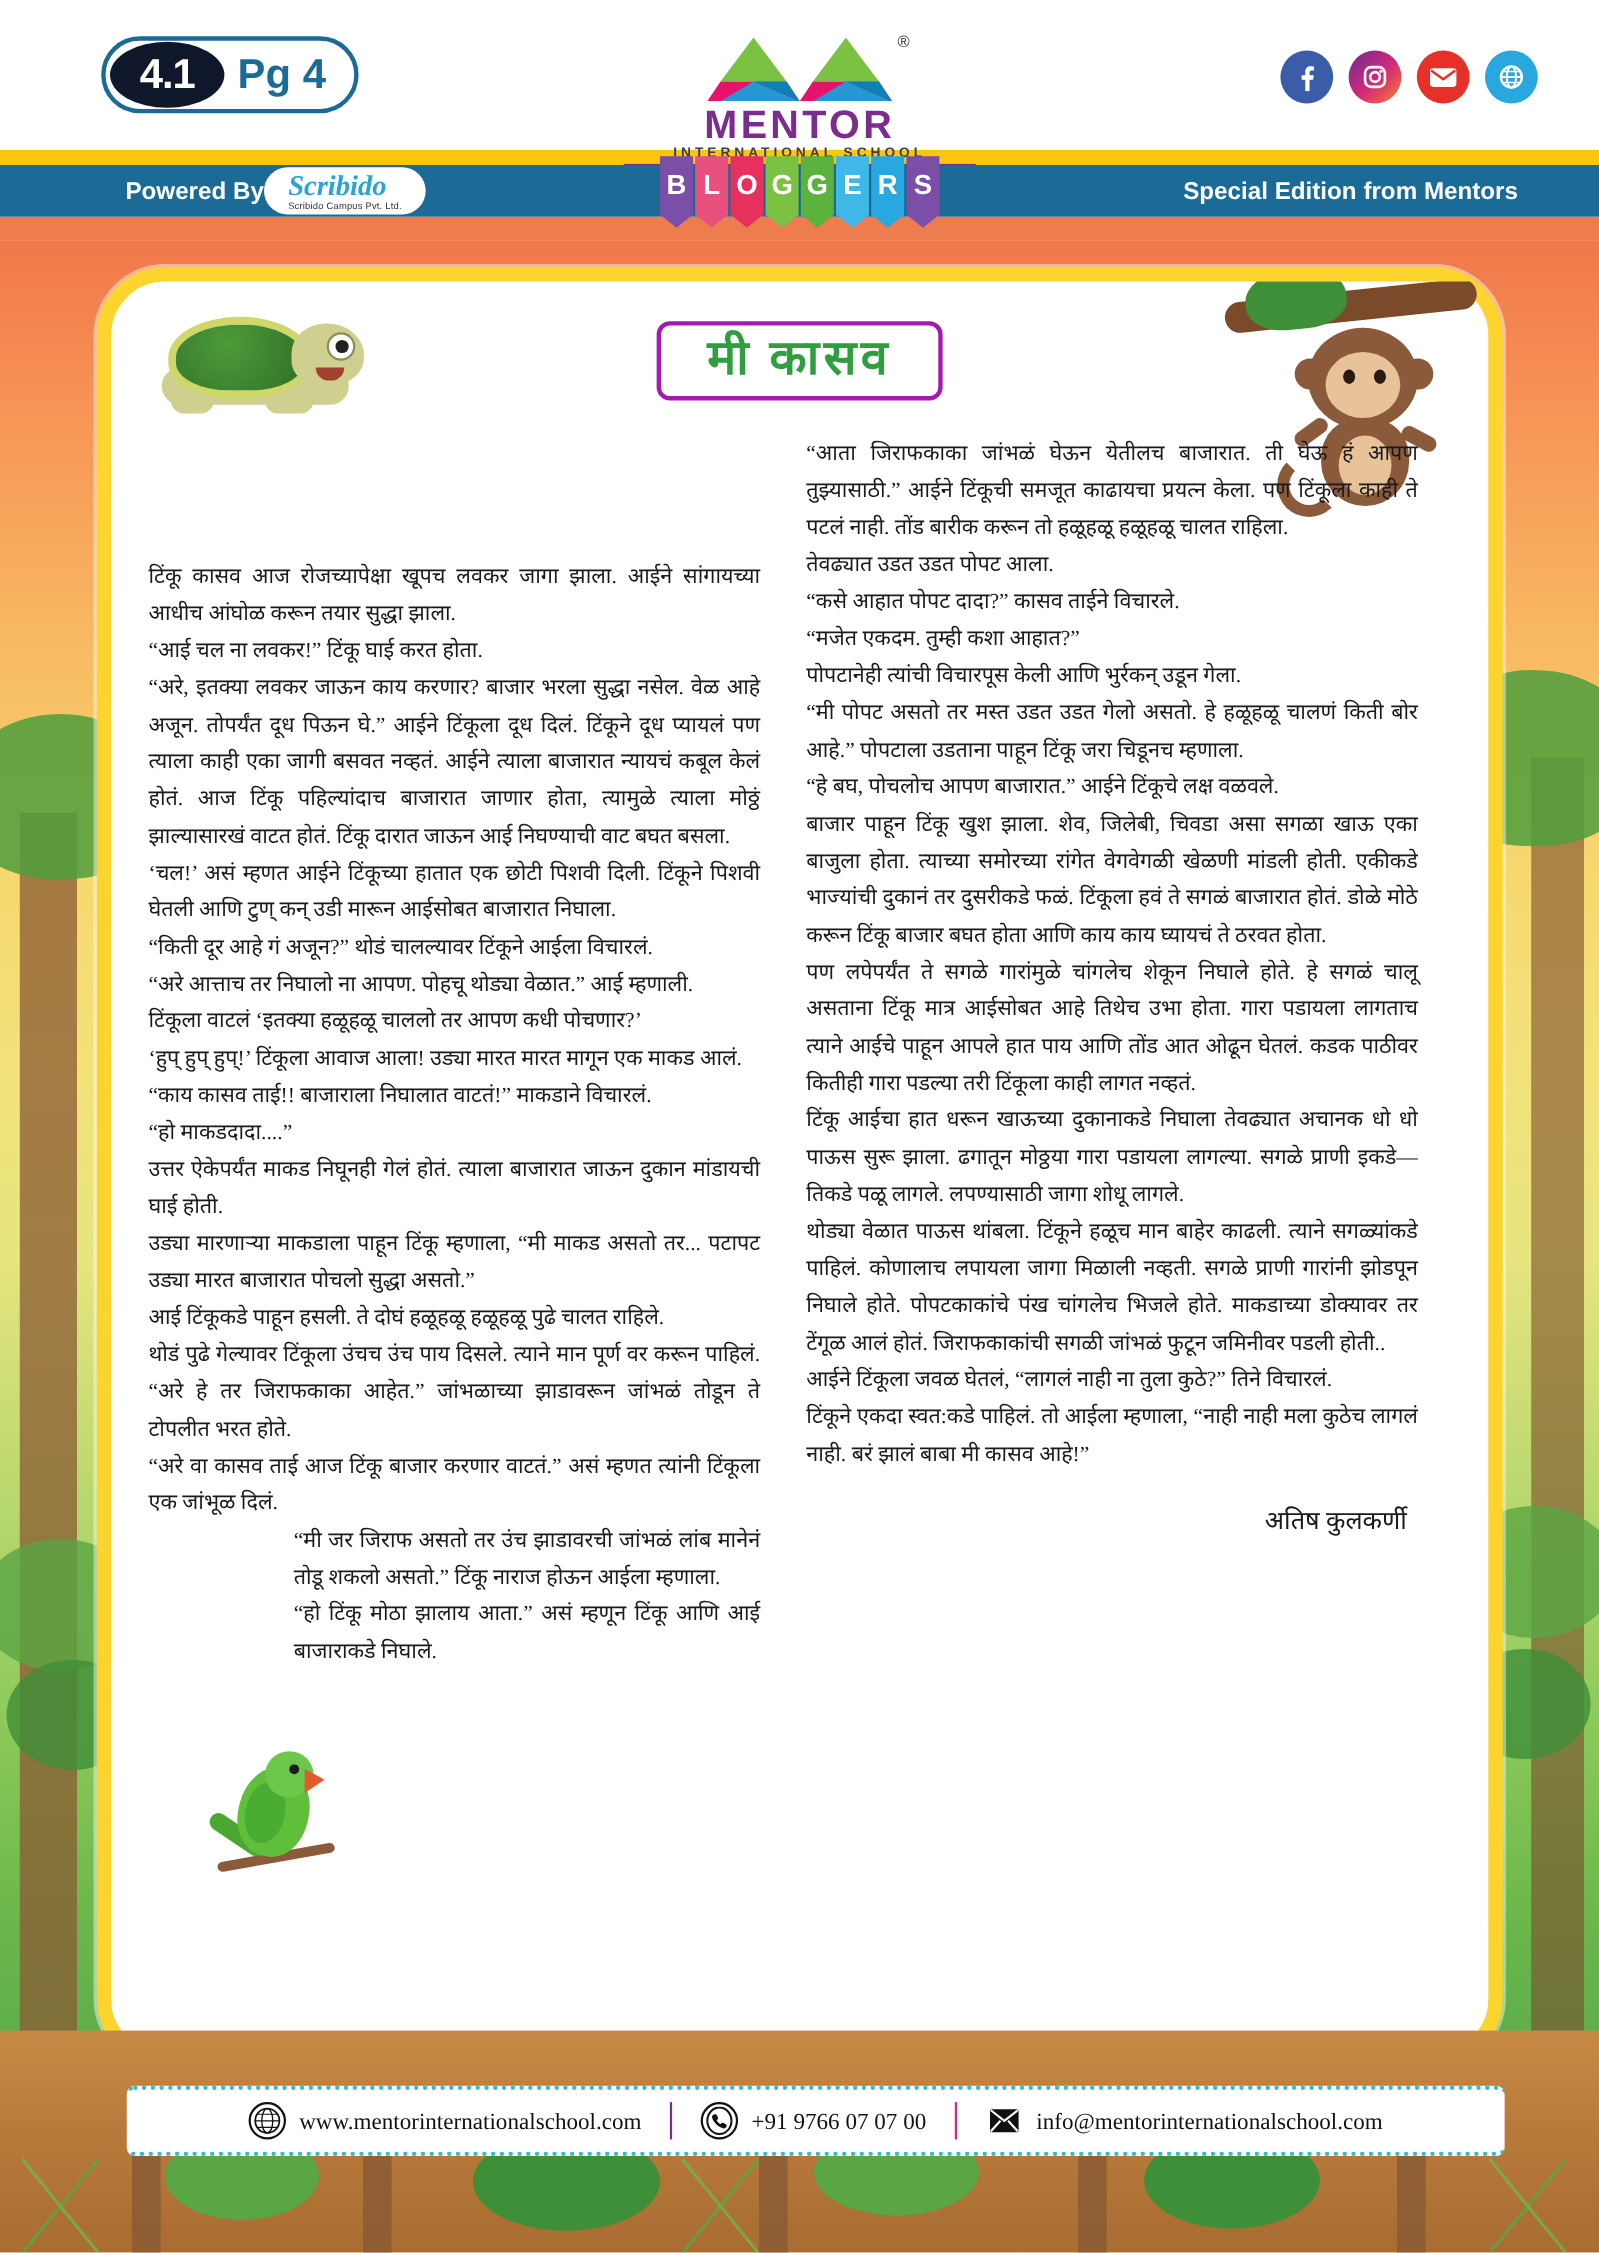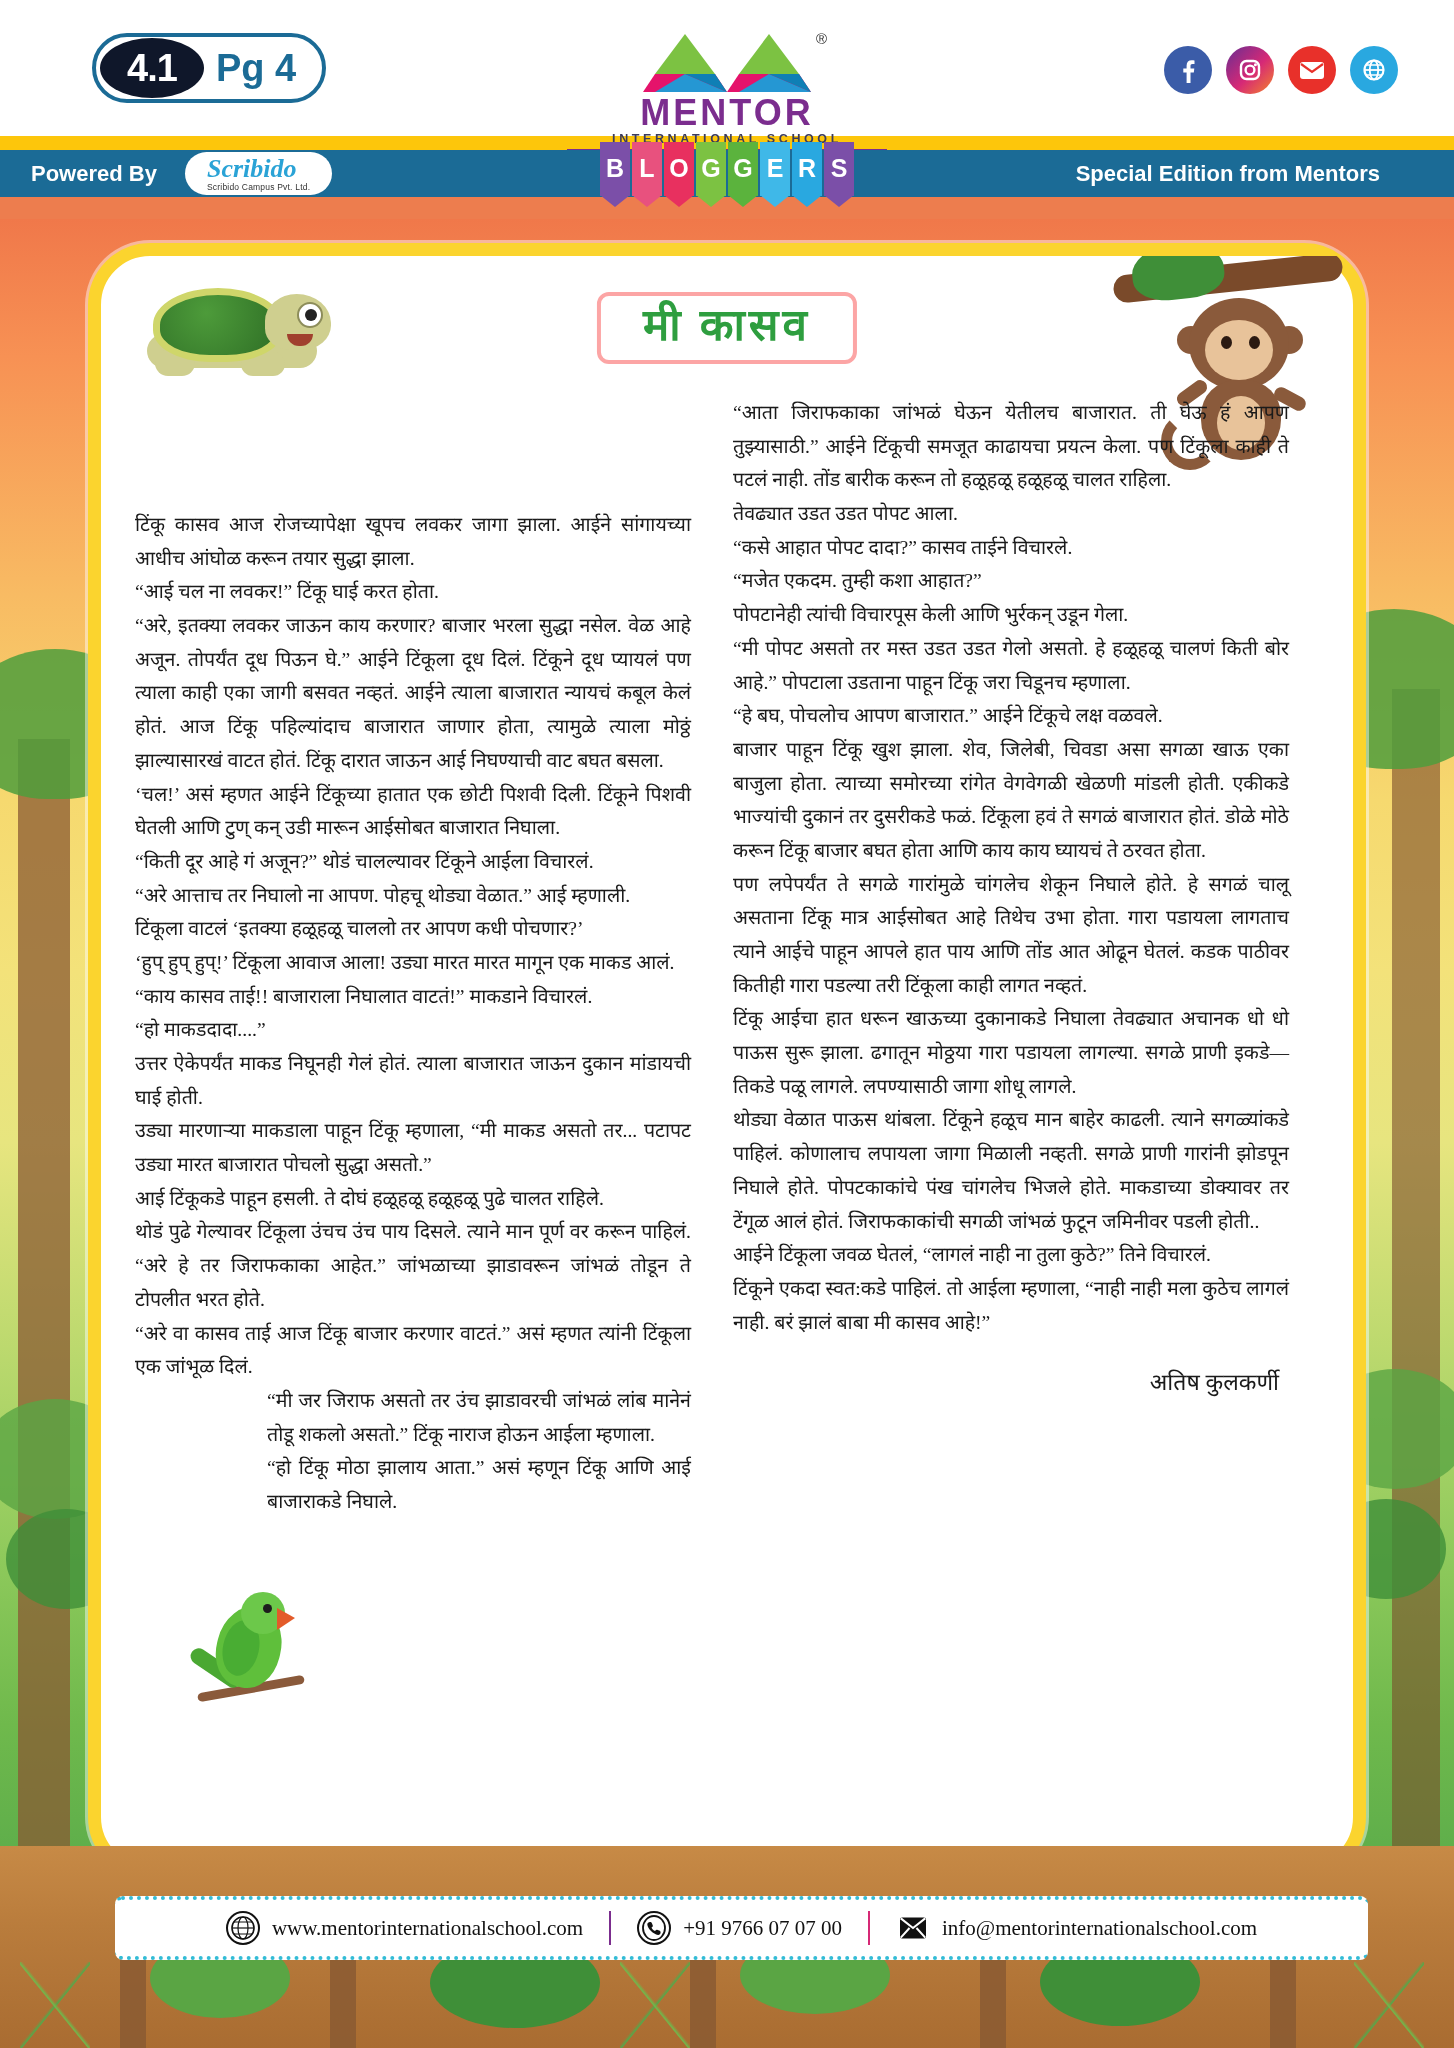--- a/index.html
+++ b/index.html
@@ -94,22 +94,22 @@
   .soc-mail { background: #e8302a; }
   .soc-web { background: #29a8e0; }
 
   
   .bar-yellow { height: 14px; background: #fdc60b; }
   .bar-blue {
     height: 47px; background: #1b6b96;
     position: relative; display: flex; align-items: center;
   }
   .powered {
-    display: flex; align-items: center; gap: 28px;
-    margin-left: 31px;
+    display: flex; align-items: center; gap: 0;
+    margin-left: 114px;
   }
   .powered-label {
     color: #fff; font-family: "Liberation Sans", sans-serif;
     font-weight: bold; font-size: 22px;
   }
   .scribido-pill {
     background: #fff; border-radius: 26px;
     padding: 4px 22px 3px; text-align: left;
     line-height: 1;
   }
@@ -181,21 +181,21 @@
     border: 13px solid #fbd42e;
     border-radius: 62px;
     background: #ffffff;
     box-shadow: 0 0 0 3px rgba(255,255,255,.45);
   }
   .card-inner { position: relative; width: 100%; height: 100%; padding: 18px 34px 10px; overflow: hidden; }
 
   
   .title-box {
     position: absolute; left: 50%; transform: translateX(-50%); top: 36px;
-    border: 4px solid #fca5a5; border-radius: 12px;
+    border: 4px solid #a21caf; border-radius: 12px;
     padding: 6px 42px 10px;
   }
   .title-text {
     font-family: "Liberation Serif", serif;
     font-size: 44px; color: #2e9e3f; font-weight: bold;
     letter-spacing: 4px; line-height: 1.1;
   }
 
   
   .turtle { position: absolute; left: 36px; top: 16px; width: 210px; height: 110px; }

